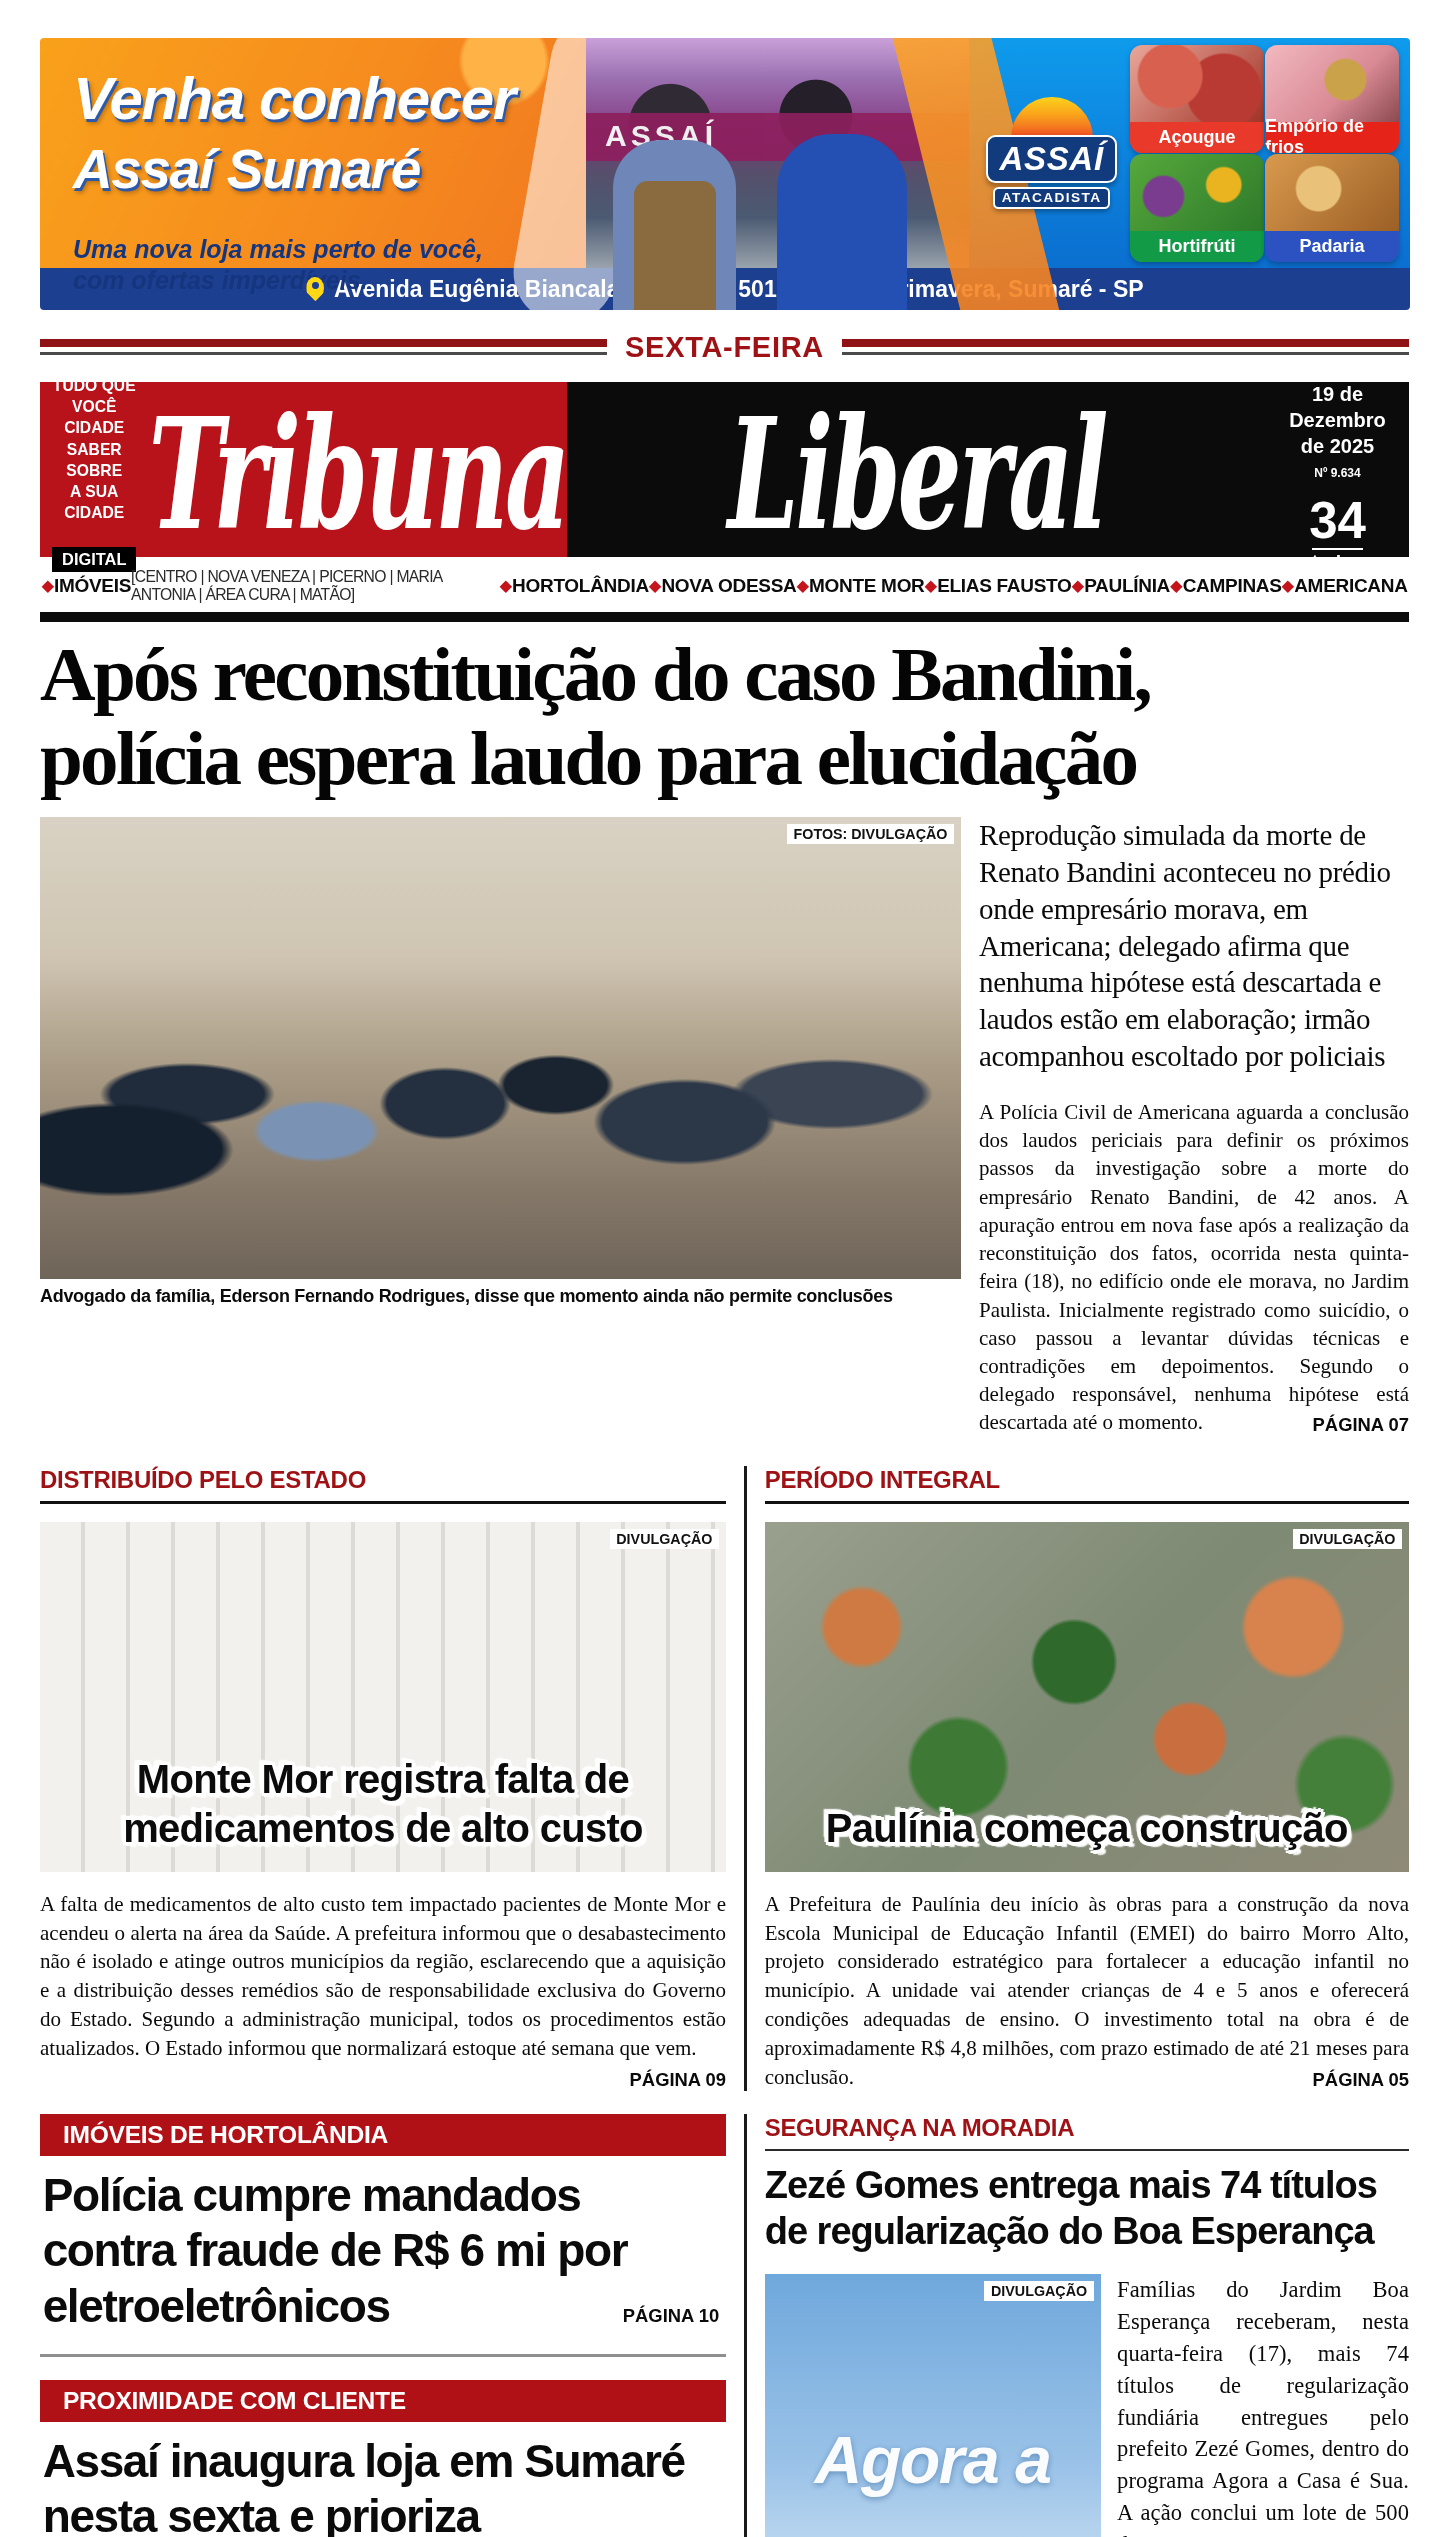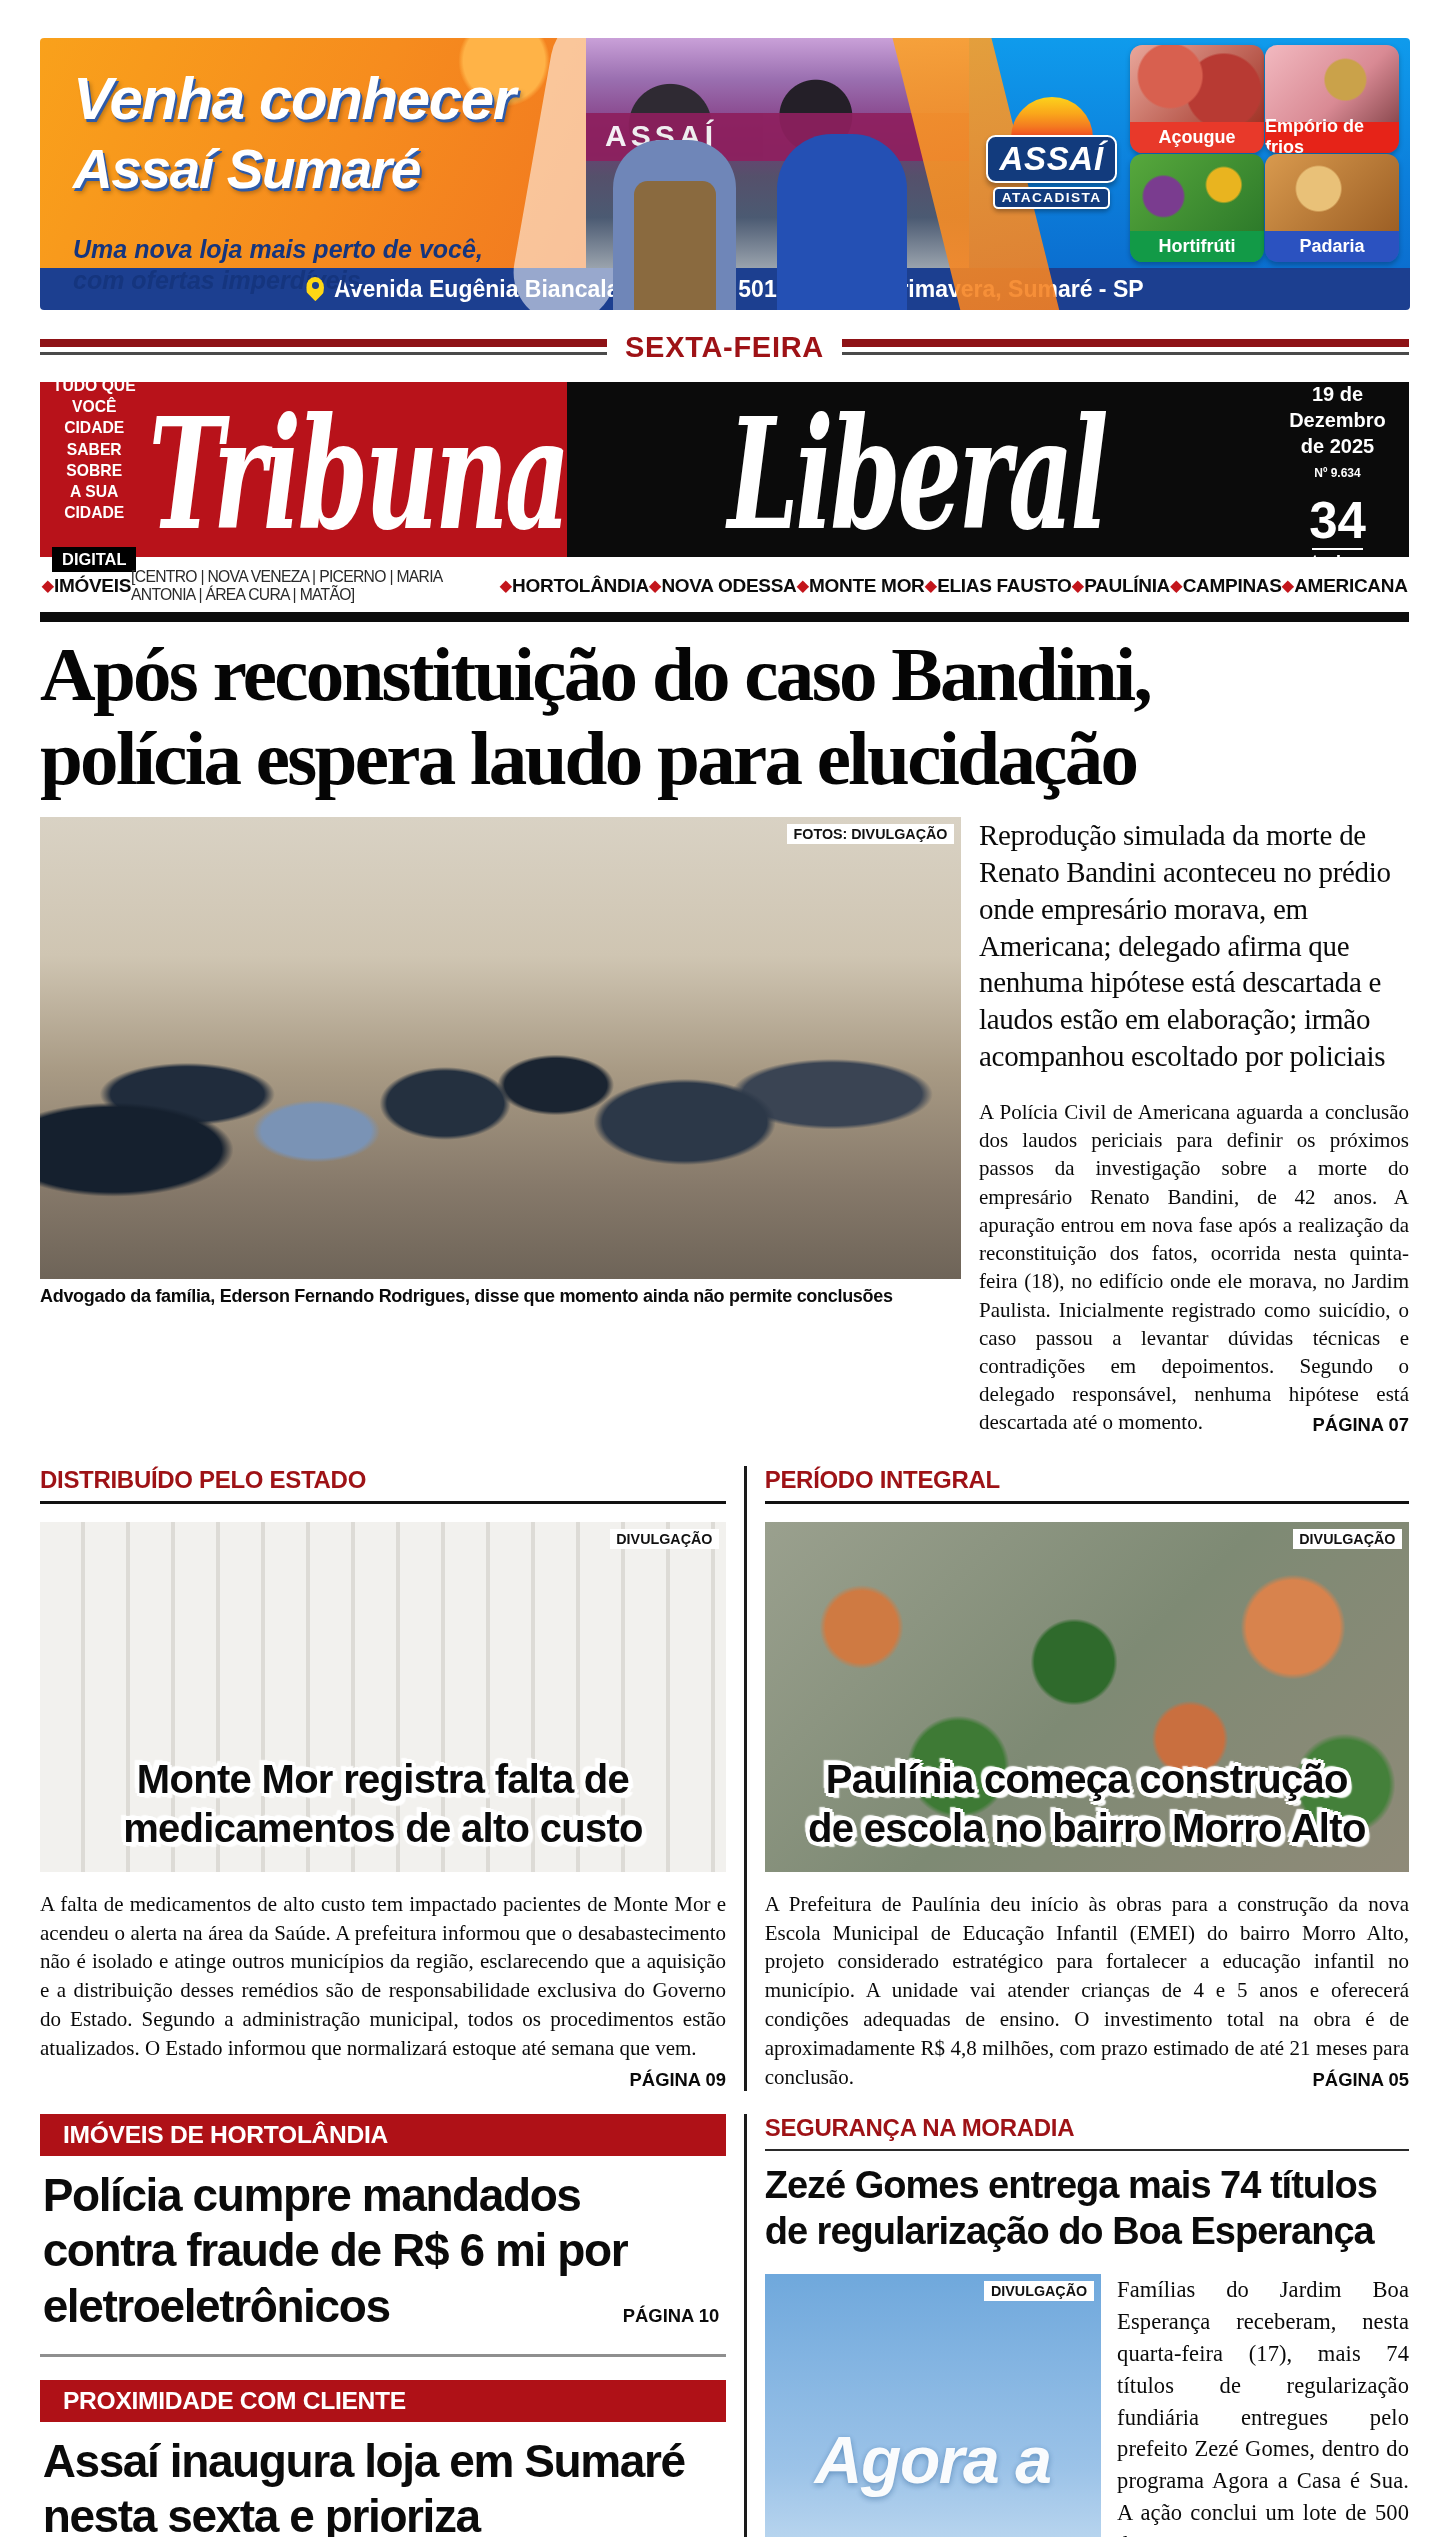--- a/index.html
+++ b/index.html
@@ -322,21 +322,20 @@
       <p class="feat-body"><span>A falta de medicamentos de alto custo tem impactado pacientes de Monte Mor e acendeu o alerta na área da Saúde. A prefeitura informou que o desabastecimento não é isolado e atinge outros municípios da região, esclarecendo que a aquisição e a distribuição desses remédios são de responsabilidade exclusiva do Governo do Estado. Segundo a administração municipal, todos os procedimentos estão atualizados. O Estado informou que normalizará estoque até semana que vem.</span><span class="pageref">PÁGINA 09</span></p>
     </div>
     <div class="vdivider"></div>
     <div>
       <div class="kicker">PERÍODO INTEGRAL</div>
       <div class="kicker-rule"></div>
       <div class="feat-photo aerial">
         <div class="photo-credit">DIVULGAÇÃO</div>
         <div class="overlay-head">
           <div>Paulínia começa construção</div>
-          <div>de escola no bairro Morro Alto</div>
         </div>
       </div>
       <p class="feat-body"><span>A Prefeitura de Paulínia deu início às obras para a construção da nova Escola Municipal de Educação Infantil (EMEI) do bairro Morro Alto, projeto considerado estratégico para fortalecer a educação infantil no município. A unidade vai atender crianças de 4 e 5 anos e oferecerá condições adequadas de ensino. O investimento total na obra é de aproximadamente R$ 4,8 milhões, com prazo estimado de até 21 meses para conclusão.</span><span class="pageref">PÁGINA 05</span></p>
     </div>
   </div>
 
   <div class="bottom">
 
     <div>
       <div class="red-banner">IMÓVEIS DE HORTOLÂNDIA</div>

